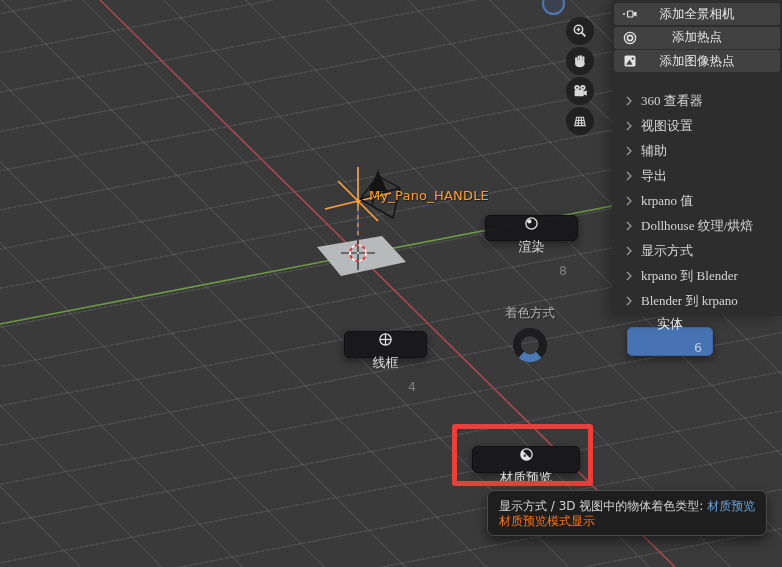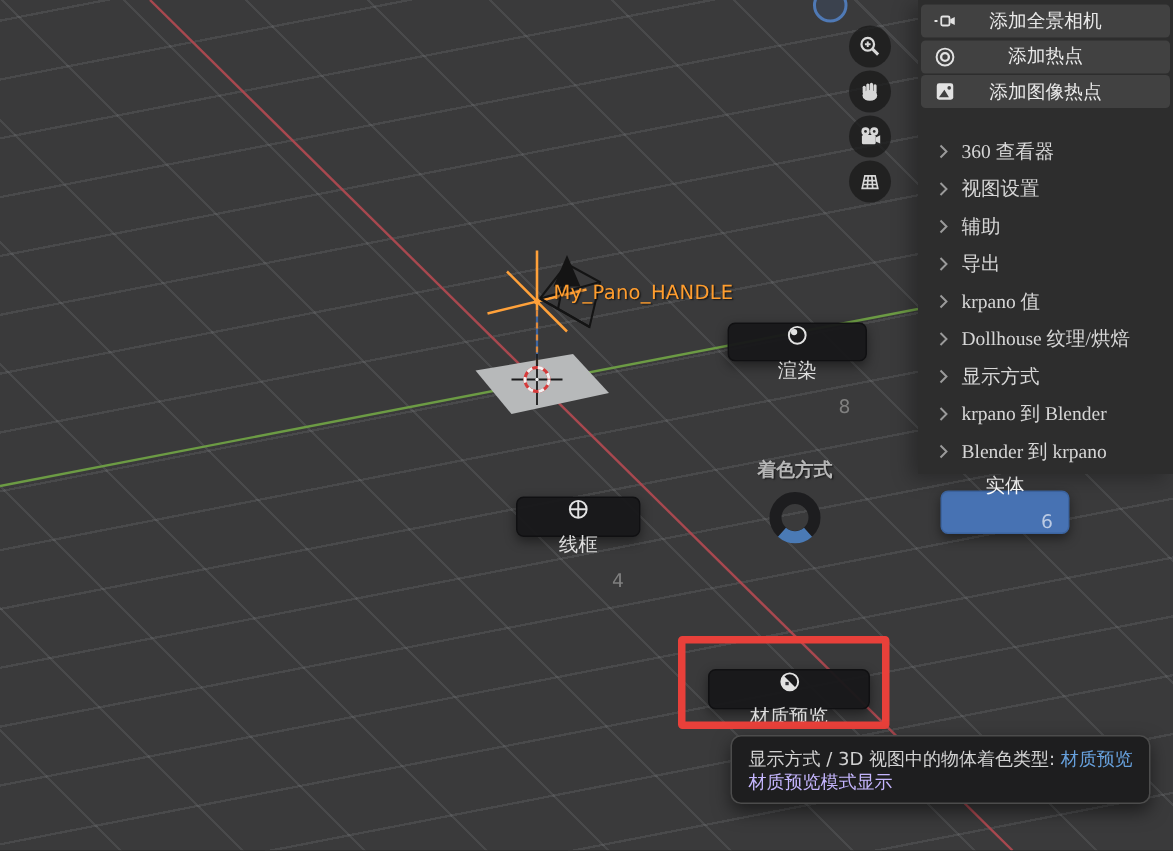--- a/index.html
+++ b/index.html
@@ -33,21 +33,21 @@
   
   .vp-tool {
     position:absolute; left:566px; width:28px; height:28px; border-radius:50%;
     background:rgba(28,28,28,.80); display:flex; align-items:center; justify-content:center;
   }
   .vp-tool svg { display:block; }
 
   
   .pie-title {
     position:absolute; left:470px; top:305px; width:120px; text-align:center;
-    color:#b6b6b6; font-size:12.5px; text-shadow:1px 1px 1px rgba(0,0,0,.5);font-weight:bold;
+    color:#b6b6b6; font-size:12.5px; text-shadow:1px 1px 1px rgba(0,0,0,.5);
   }
   .pie-btn {
     position:absolute; display:flex; align-items:center; gap:7px;
     background:rgba(24,24,26,.96); border:1px solid #101012; border-radius:5px;
     padding:0 10px; color:#dedede; font-size:13px;
     box-shadow:0 3px 8px rgba(0,0,0,.45); white-space:nowrap;flex-direction:column;
   }
   .pie-btn .sc { margin-left:auto; color:#7f7f7f; font-size:12.5px; }
   .pie-btn.active { background:#4772b3; border-color:#3c64a0; color:#fff; }
   .pie-btn.active .sc { color:#bccbe4; }
@@ -65,21 +65,21 @@
   }
 
   
   .tooltip {
     position:absolute; left:487px; top:490px; min-width:262px;
     background:#1e1e1f; border:1px solid #4c4c4c; border-radius:7px;
     padding:8px 11px 6px; font-size:12px; line-height:15px; color:#d2d2d2;
     box-shadow:0 5px 12px rgba(0,0,0,.5); white-space:nowrap;
   }
   .tooltip .hl { color:#67a1dd; }
-  .tooltip .l2 { color:#c4b5fd; }
+  .tooltip .l2 { color:#f97316; }
 
   
   .panel {
     position:absolute; right:0; top:0; width:170px; height:316px;
     background:#2d2d2d; box-shadow:-5px 3px 12px rgba(0,0,0,.28);
   }
   .panel-buttons { padding:3px 2px 0; }
   .panel-btn {
     position:relative; height:22px; margin-bottom:1.5px; border-radius:3px;
     background:#414141; display:flex; align-items:center; justify-content:center;

